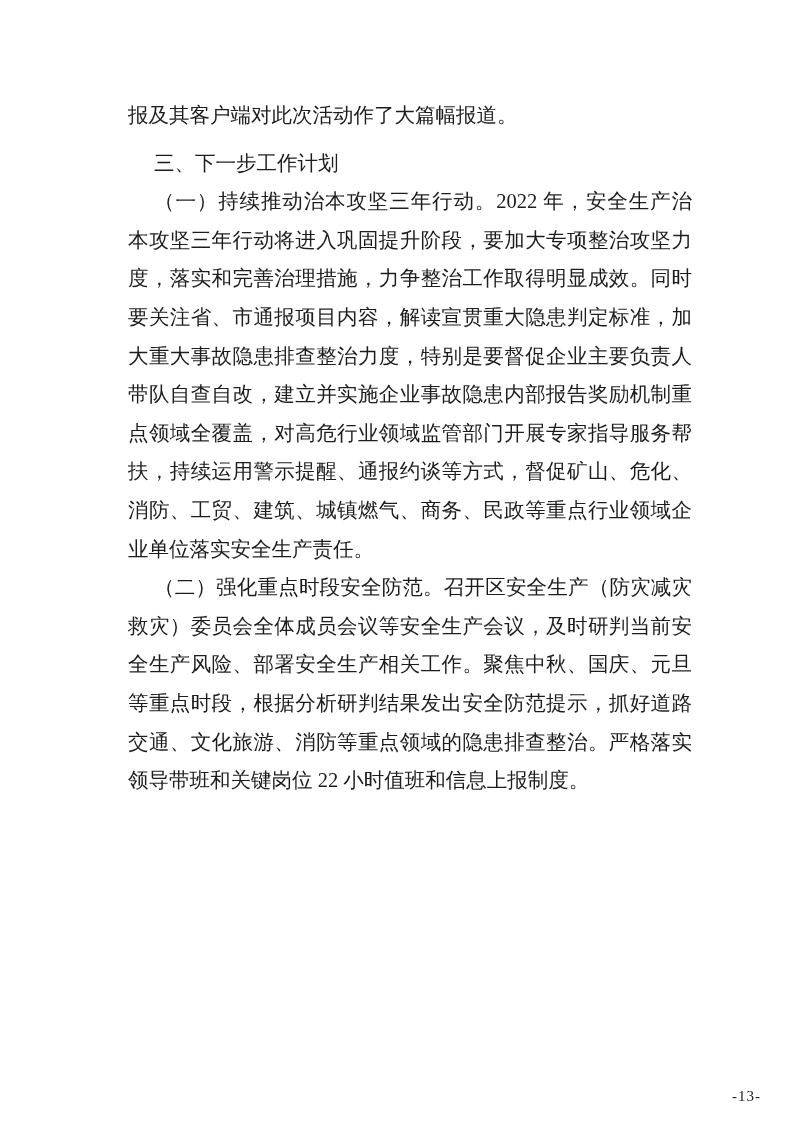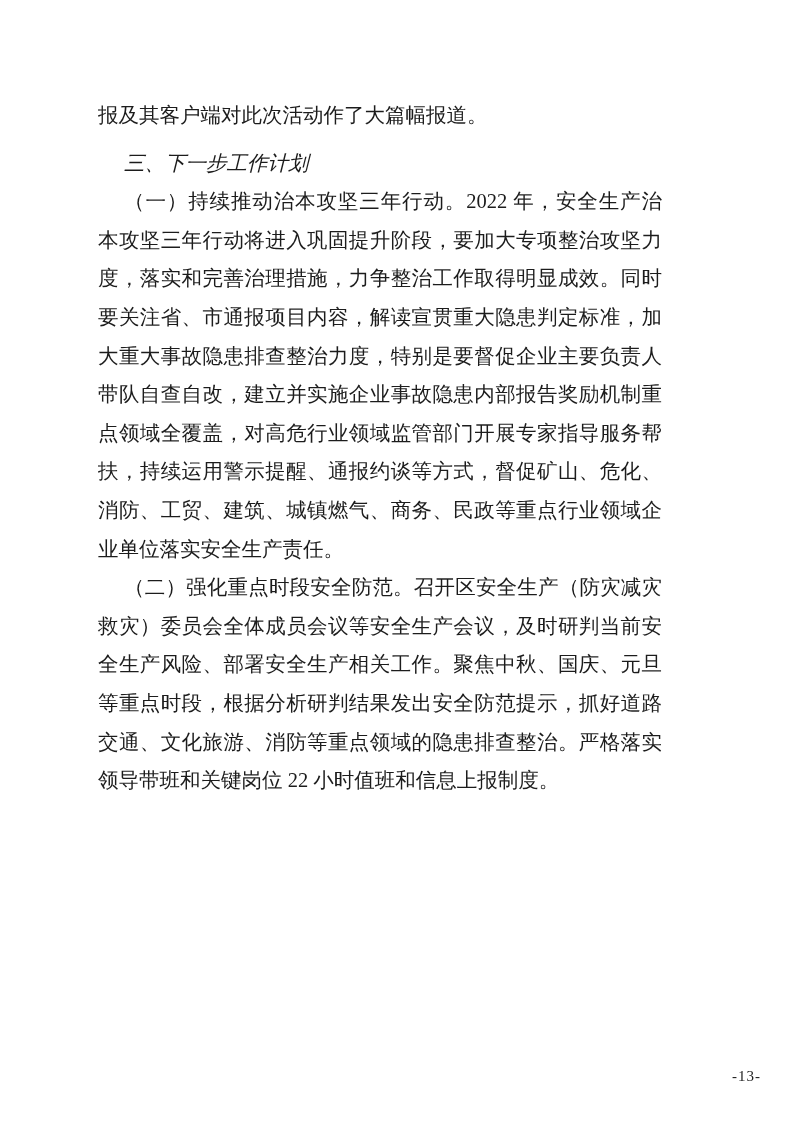--- a/index.html
+++ b/index.html
@@ -11,47 +11,46 @@
     position: relative;
     width: 793px;
     height: 1122px;
     background: #ffffff;
     color: #1c1c1c;
     font-family: "Liberation Serif", "DejaVu Serif", serif;
     overflow: hidden;
   }
   .text-block {
     position: absolute;
-    left: 98px;
+    left: 128px;
     top: 96px;
     width: 564px;
   }
   .text-block p {
     margin: 0;
     font-size: 20.5px;
     line-height: 38.6px;
     text-align: justify;
     text-justify: inter-character;
     word-break: break-all;
   }
   p.continuation {
     text-indent: 0;
   }
   p.section-heading {
     margin-top: 9px !important;
     text-indent: 26px;
-    font-style: italic;
   }
   p.body-para {
     text-indent: 26px;
   }
   .page-number {
     position: absolute;
     right: 32px;
-    bottom: 36px;
+    bottom: 16px;
     font-size: 15px;
     line-height: 20px;
     color: #1c1c1c;
     letter-spacing: 1px;
   }
 </style>
 </head>
 <body>
 
 <div class="page">

